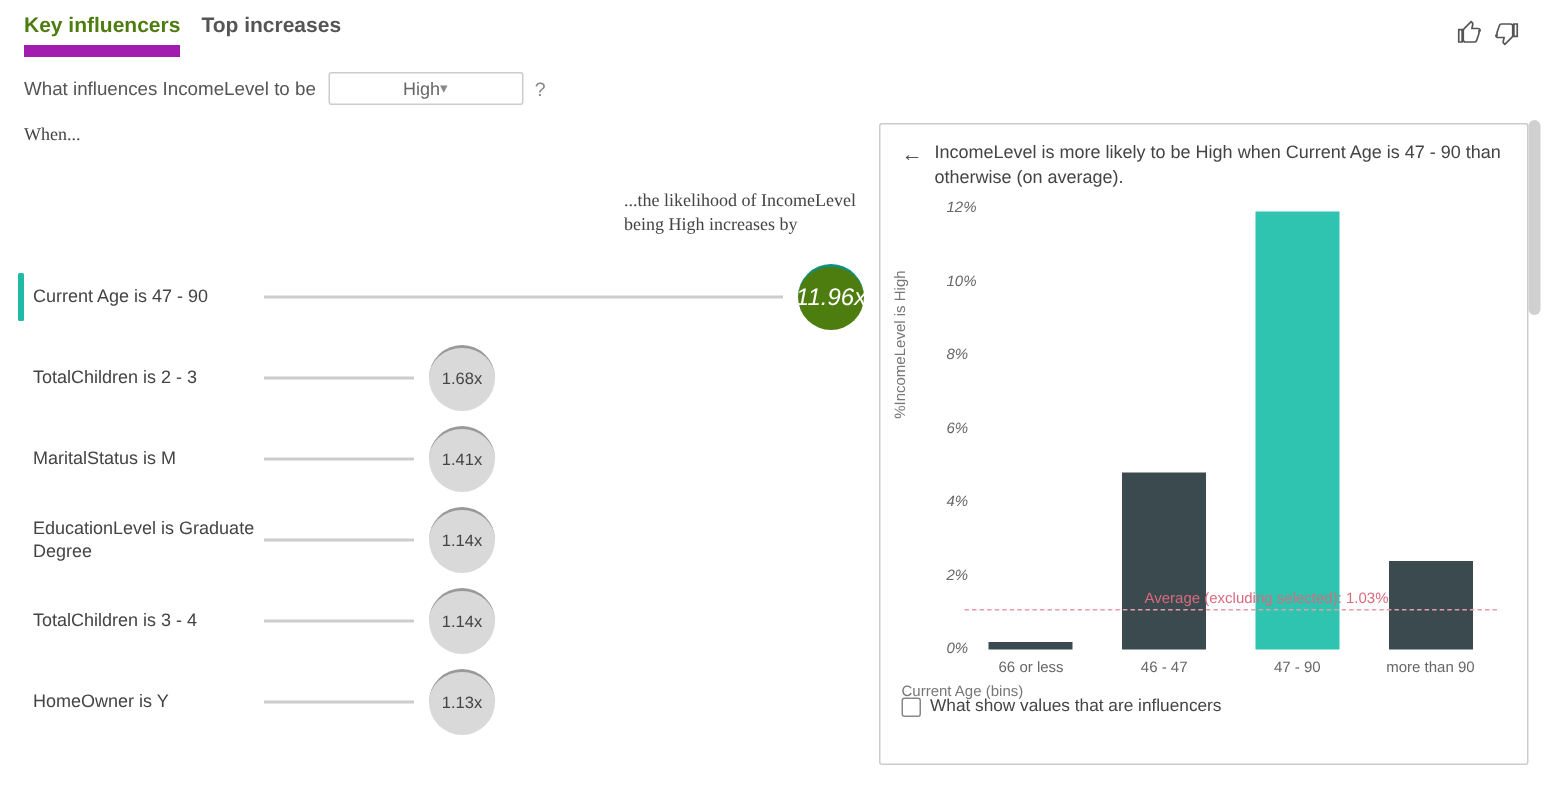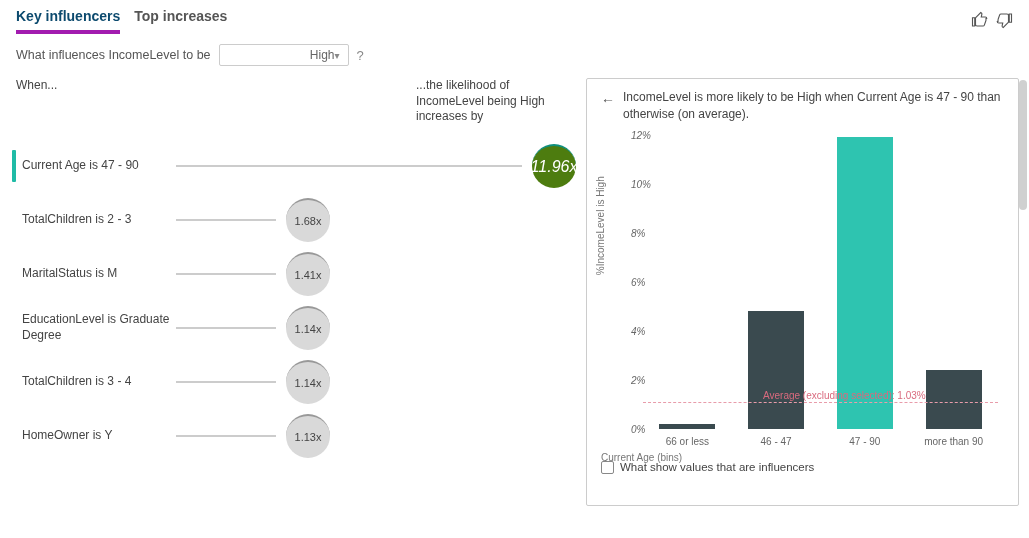--- a/index.html
+++ b/index.html
@@ -21,37 +21,37 @@
   }
   .tabs { display: flex; gap: 14px; }
   .tab {
     font-size: 14px;
     font-weight: 600;
     color: #555;
     padding-bottom: 6px;
     cursor: pointer;
   }
   .tab.active {
-    color: #0c4a6e;
-    border-bottom: 4px solid #a21caf;
+    color: #4d7c0f;
+    border-bottom: 8px solid #a21caf;
   }
   .feedback { display: flex; gap: 6px; color: #666; }
   .feedback svg { width: 18px; height: 18px; stroke: #555; fill: none; stroke-width: 1.5; cursor: pointer; }
   .question-row {
     display: flex;
     align-items: center;
     gap: 8px;
     padding: 10px 18px 12px 16px;
     color: #555;
     font-size: 12.5px;
   }
   .dropdown {
     display: inline-flex;
     align-items: center;
-    justify-content: flex-end;
+    justify-content: center;
     border: 1px solid #ccc;
     border-radius: 2px;
     padding: 3px 8px;
     min-width: 130px;
     color: #666;
     font-size: 12px;
     cursor: pointer;
     background:#fff;
   }
   .dropdown .chev { color: #888; font-size: 10px; }
@@ -63,23 +63,24 @@
   }
   .left {
     flex: 0 0 560px;
     position: relative;
   }
   .col-headers {
     display: flex;
     color: #444;
     font-size: 12px;
     margin-bottom: 14px;
+    font-family: Liberation Serif, serif;
   }
   .col-headers .h1 { flex:0 0 400px; }
-  .col-headers .h2 { flex: 1; line-height:1.3; }
+  .col-headers .h2 { flex: 1; line-height:1.3;margin-top:44px; }
   .inf-row {
     display: flex;
     align-items: center;
     height: 54px;
     cursor: pointer;
   }
   .inf-label-wrap {
     flex: 0 0 160px;
     padding-left: 6px;
     position: relative;

